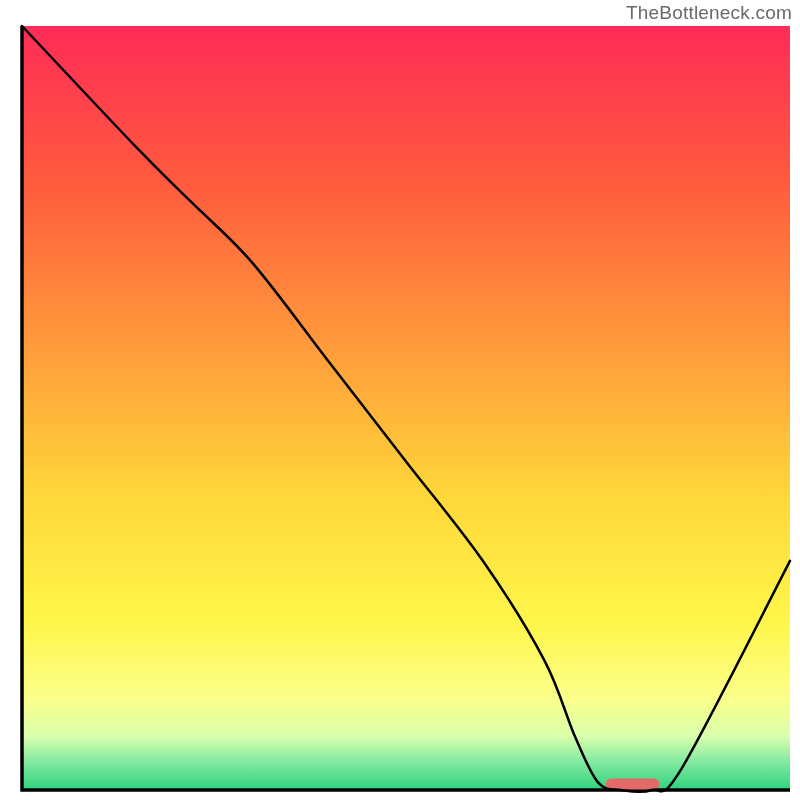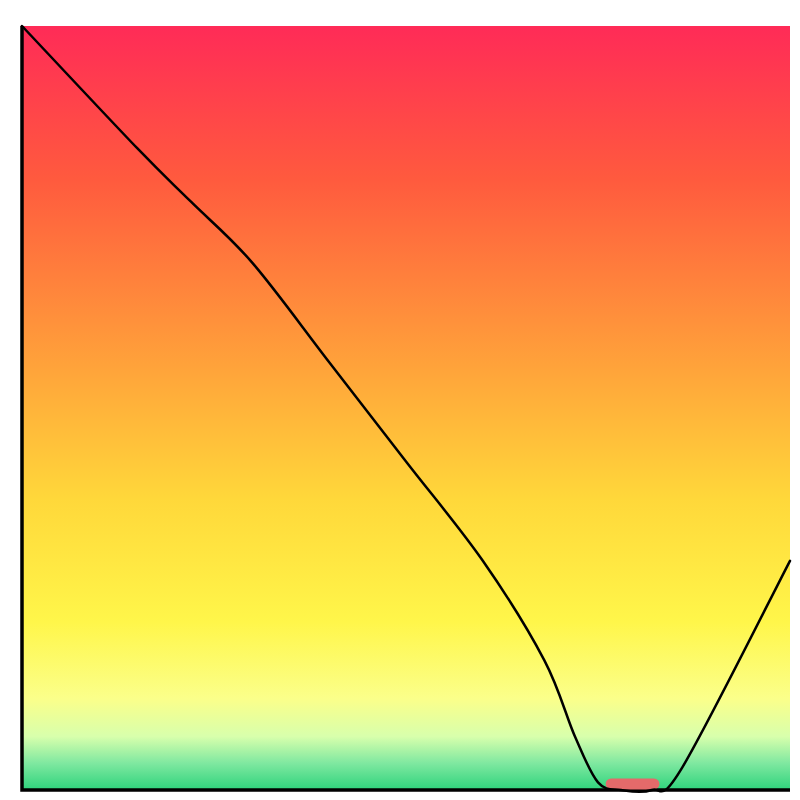--- a/index.html
+++ b/index.html
@@ -27,20 +27,21 @@
   svg.chart {
     position: absolute;
     top: 0;
     left: 0;
   }
 </style>
 </head>
 <body>
 
 <div class="container">
+  <div class="watermark">TheBottleneck.com</div>
 
   <svg class="chart" width="800" height="800" viewBox="0 0 800 800">
     <defs>
       <linearGradient id="bg-grad" x1="0" y1="0" x2="0" y2="1">
           <stop offset="0.0%" stop-color="#ff2b57"></stop>
           <stop offset="20.0%" stop-color="#ff5a3e"></stop>
           <stop offset="45.0%" stop-color="#ffa43a"></stop>
           <stop offset="62.0%" stop-color="#ffd83a"></stop>
           <stop offset="78.0%" stop-color="#fff64a"></stop>
           <stop offset="88.0%" stop-color="#fbff8a"></stop>

